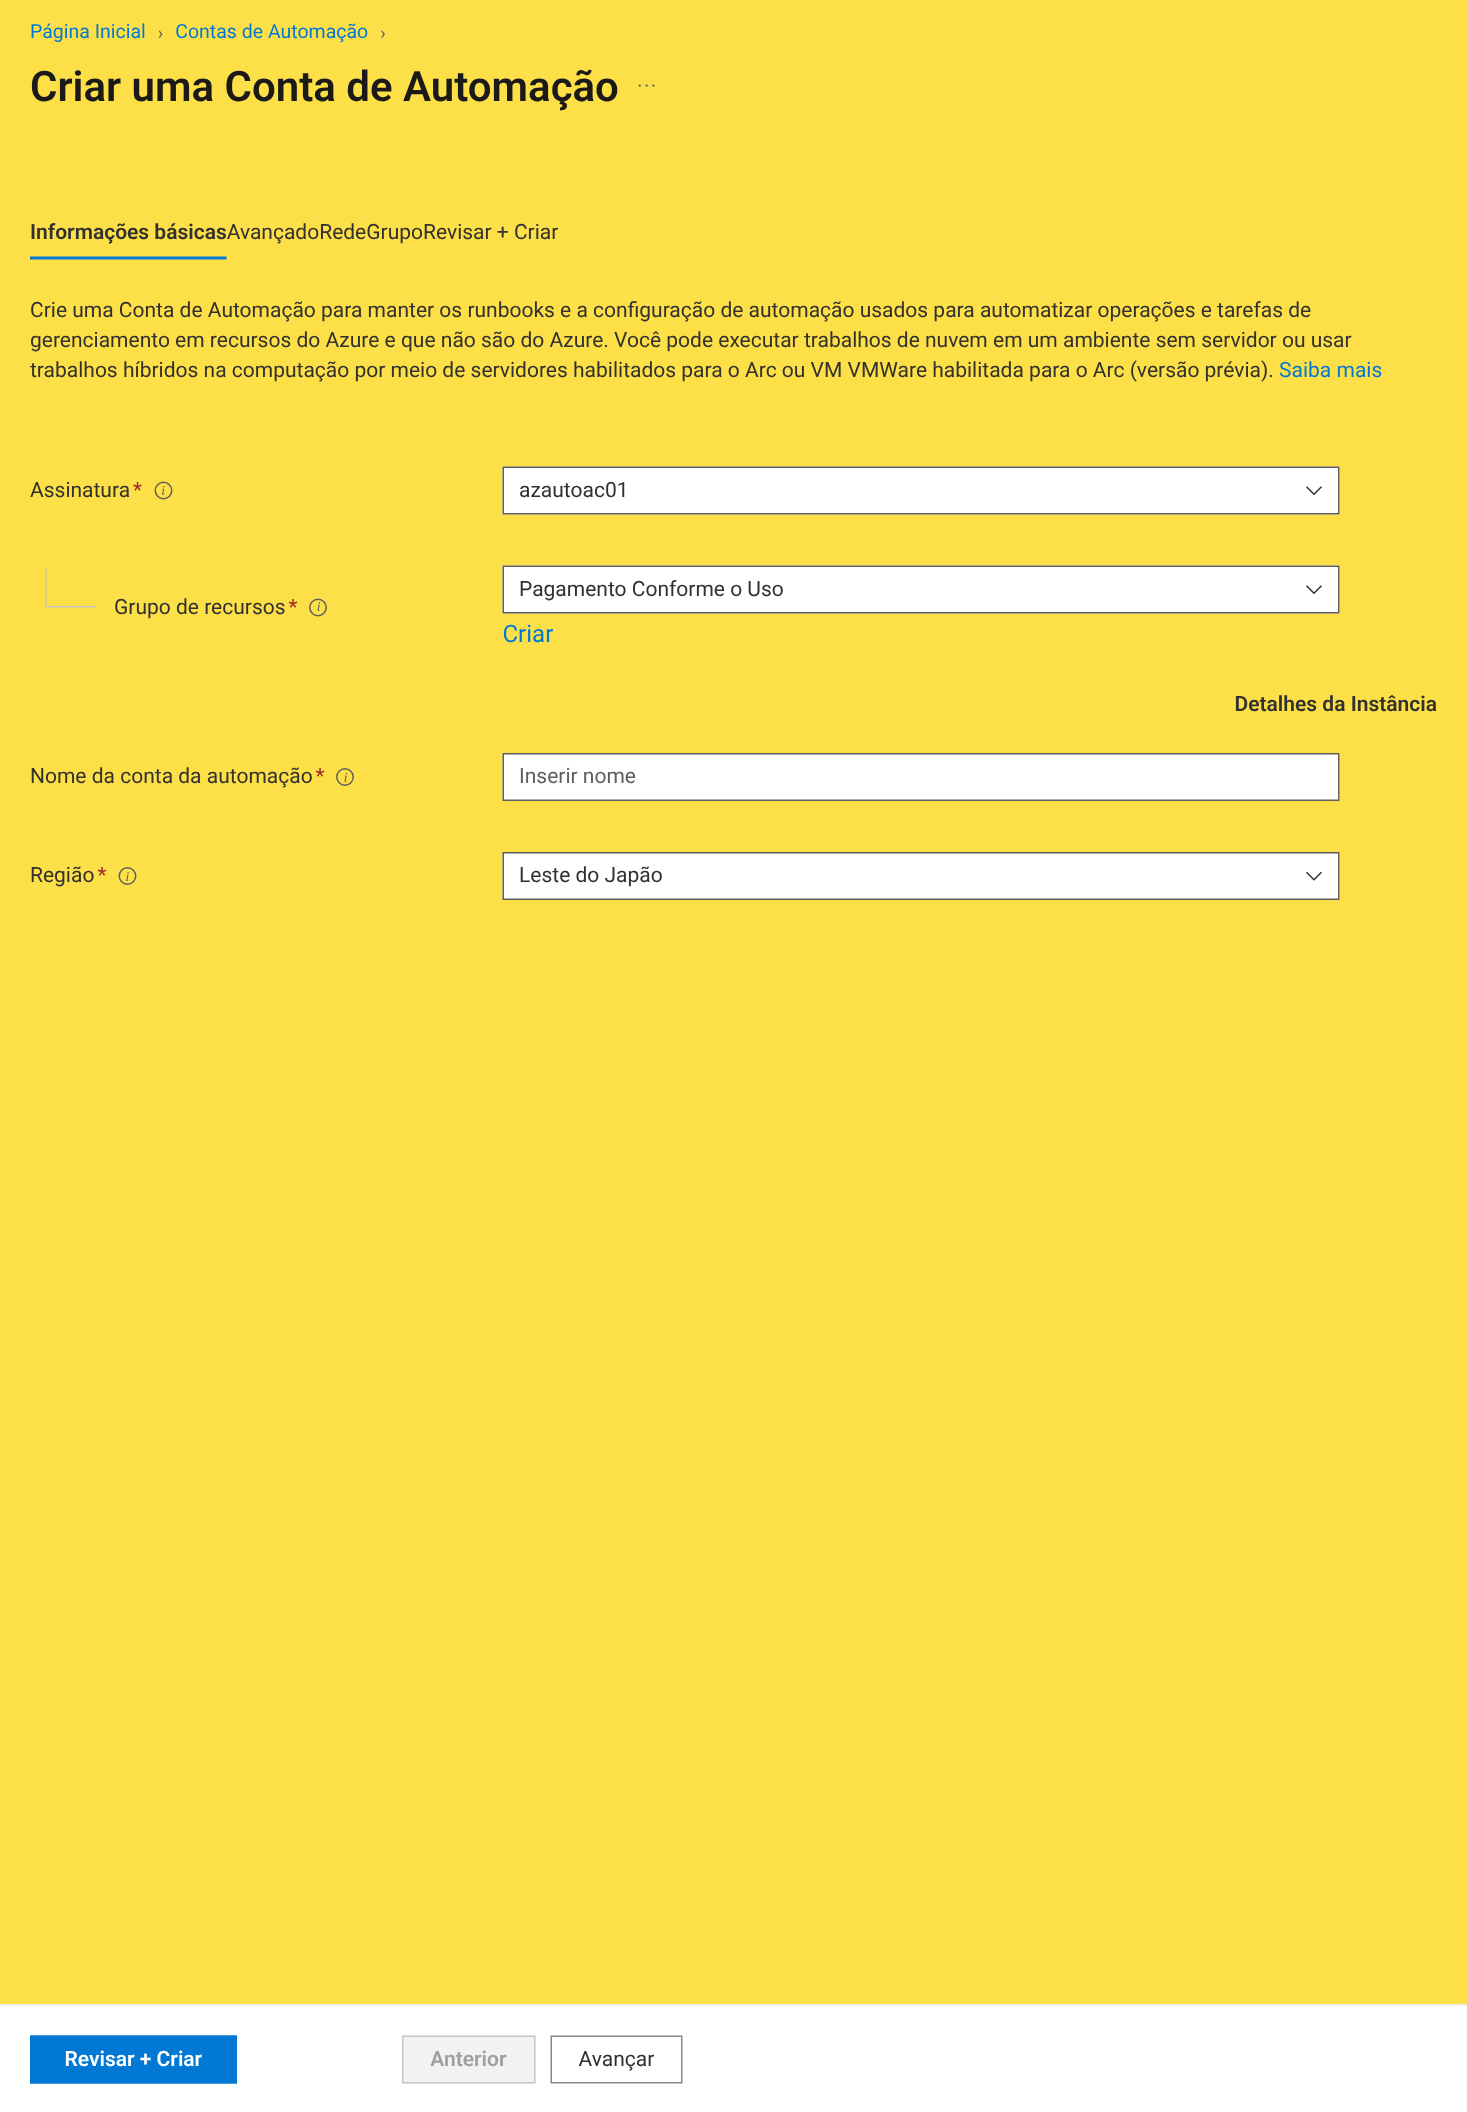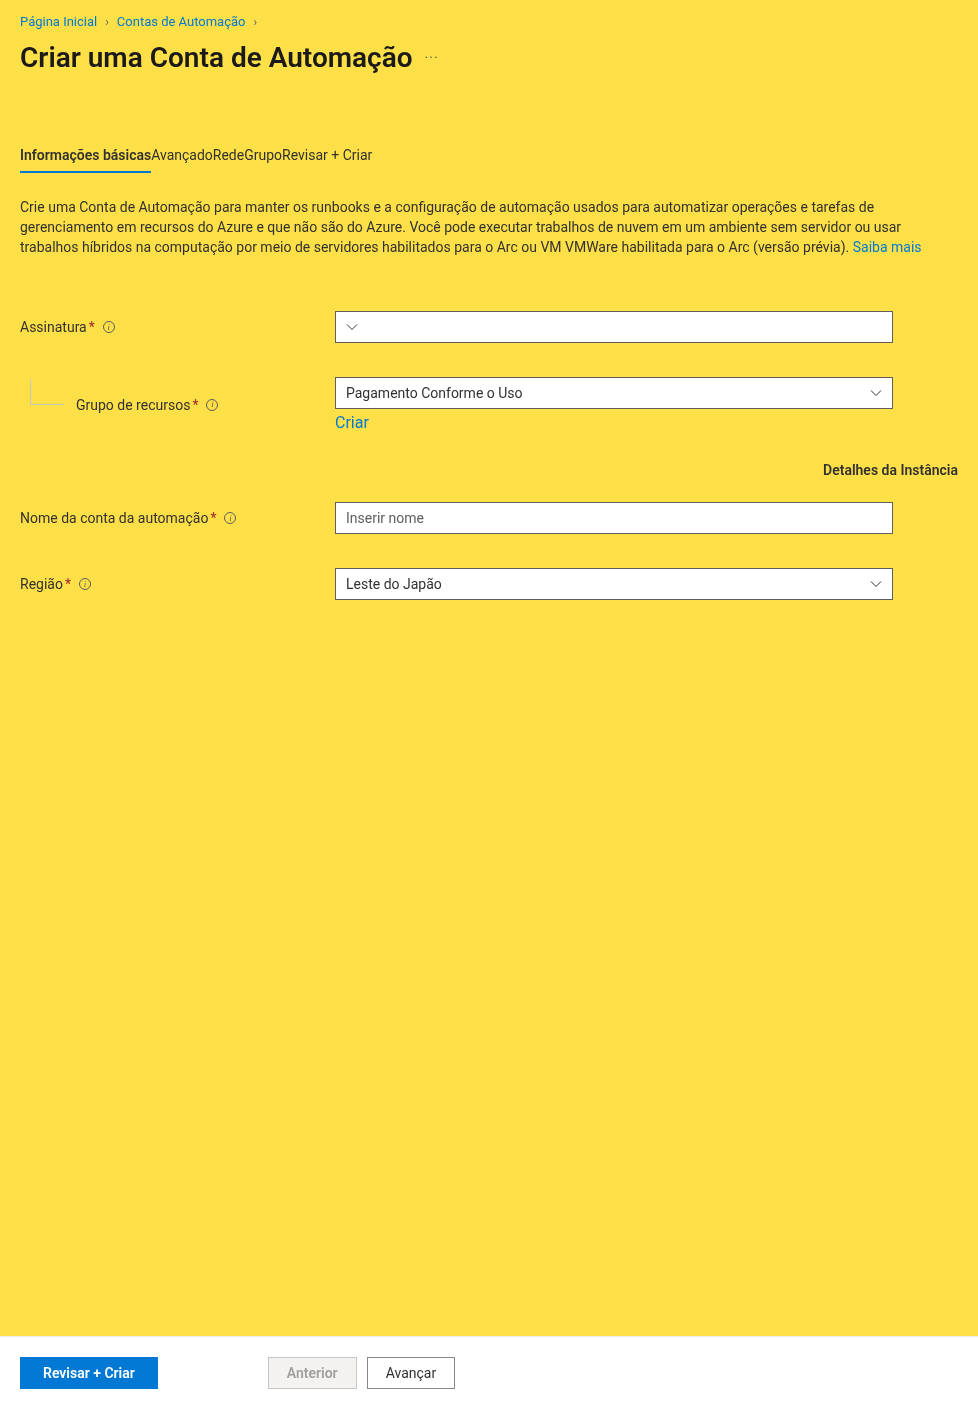--- a/index.html
+++ b/index.html
@@ -260,20 +260,21 @@
     </div>
 
     <div class="form-row">
       <div class="label-cell">
         <span>Assinatura</span>
         <span class="req">*</span>
         <span class="info-icon">i</span>
       </div>
       <div class="control-cell">
         <div class="select-box">
+          <span class="value">azautoac01</span>
           <span class="chev">
             <svg viewBox="0 0 12 12" width="12" height="12">
                 <path d="M1 3.5 L6 8.5 L11 3.5" stroke="#323130" stroke-width="1" fill="none"></path>
               </svg>
           </span>
         </div>
       </div>
     </div>
 
     <div class="form-row indented" style="margin-bottom:4px;">

